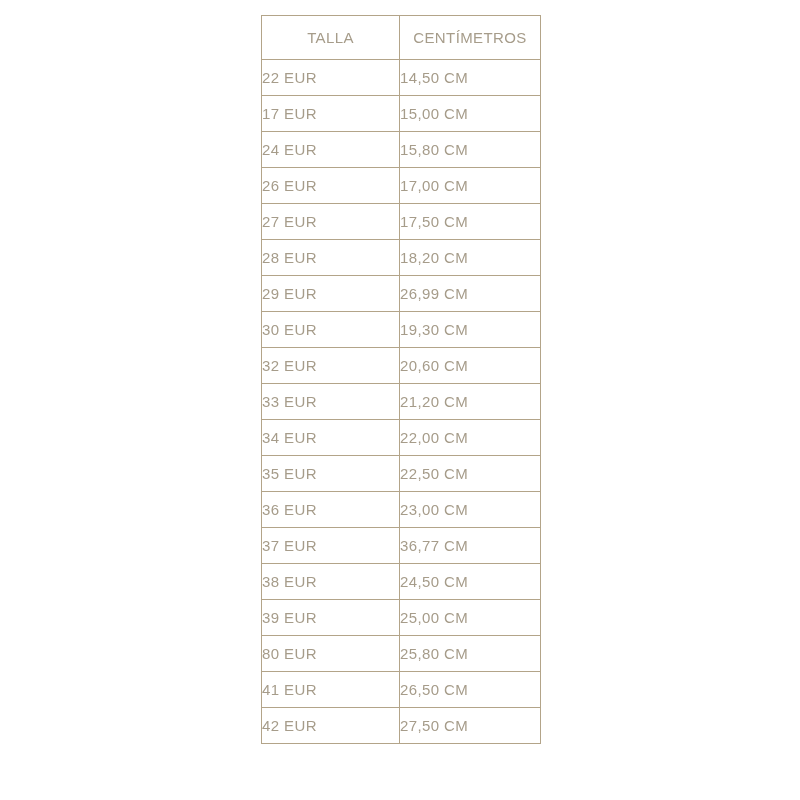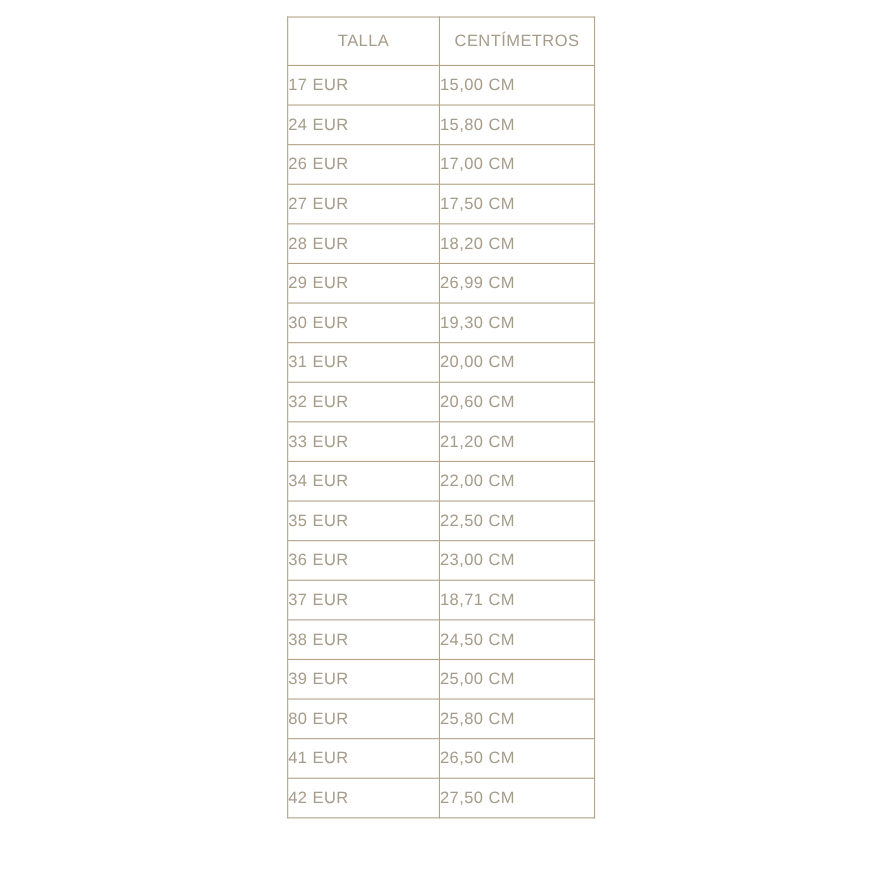--- a/index.html
+++ b/index.html
@@ -46,20 +46,24 @@
       <col class="col-cm">
     </colgroup>
     <thead>
       <tr>
         <th>TALLA</th>
         <th>CENTÍMETROS</th>
       </tr>
     </thead>
     <tbody>
         <tr>
+          <td>22 EUR</td>
+          <td>14,50 CM</td>
+        </tr>
+        <tr>
           <td>17 EUR</td>
           <td>15,00 CM</td>
         </tr>
         <tr>
           <td>24 EUR</td>
           <td>15,80 CM</td>
         </tr>
         <tr>
           <td>26 EUR</td>
           <td>17,00 CM</td>
@@ -74,24 +78,20 @@
         </tr>
         <tr>
           <td>29 EUR</td>
           <td>26,99 CM</td>
         </tr>
         <tr>
           <td>30 EUR</td>
           <td>19,30 CM</td>
         </tr>
         <tr>
-          <td>31 EUR</td>
-          <td>20,00 CM</td>
-        </tr>
-        <tr>
           <td>32 EUR</td>
           <td>20,60 CM</td>
         </tr>
         <tr>
           <td>33 EUR</td>
           <td>21,20 CM</td>
         </tr>
         <tr>
           <td>34 EUR</td>
           <td>22,00 CM</td>
@@ -99,21 +99,21 @@
         <tr>
           <td>35 EUR</td>
           <td>22,50 CM</td>
         </tr>
         <tr>
           <td>36 EUR</td>
           <td>23,00 CM</td>
         </tr>
         <tr>
           <td>37 EUR</td>
-          <td>18,71 CM</td>
+          <td>36,77 CM</td>
         </tr>
         <tr>
           <td>38 EUR</td>
           <td>24,50 CM</td>
         </tr>
         <tr>
           <td>39 EUR</td>
           <td>25,00 CM</td>
         </tr>
         <tr>

